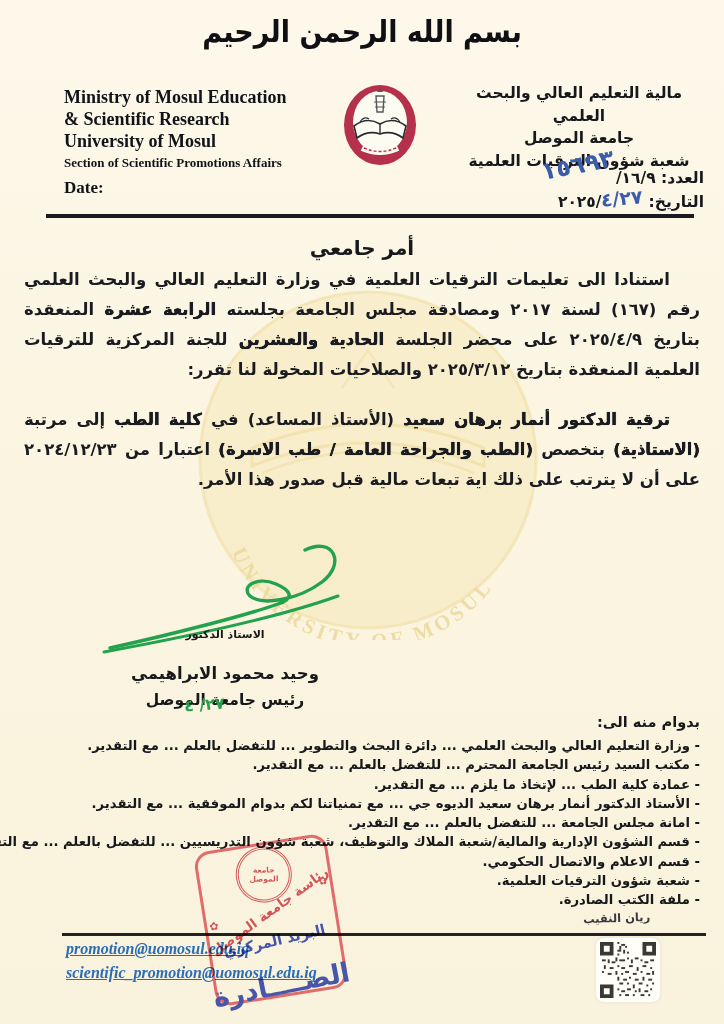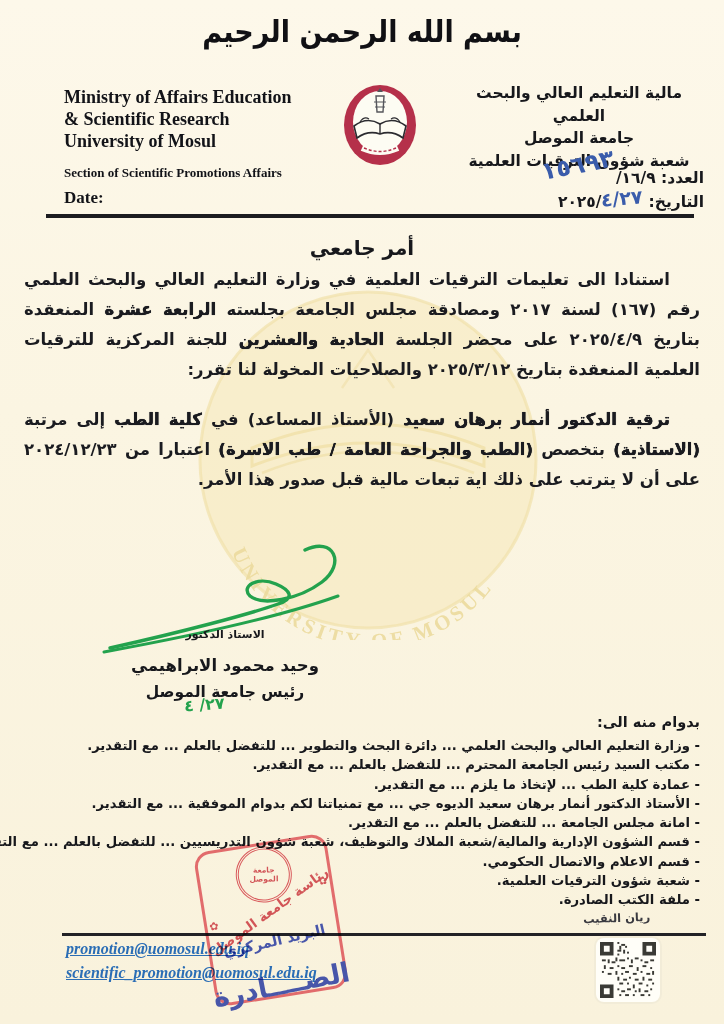--- a/index.html
+++ b/index.html
@@ -10,21 +10,21 @@
     overflow:hidden;
     font-family:"DejaVu Sans",sans-serif;
     color:#17181c;
   }
   .abs{position:absolute;}
   
   .bismillah{left:0;right:0;top:16px;text-align:center;font-size:27px;font-weight:bold;
     color:#101014;transform:scaleY(1.12);letter-spacing:-1px;}
   .hdr-en{left:64px;top:86px;width:300px;font-family:"Liberation Serif",serif;font-weight:bold;color:#121318;}
   .hdr-en .l{font-size:18px;line-height:22px;}
-  .hdr-en .s{font-size:13px;line-height:17px;margin-top:12px;}
+  .hdr-en .s{font-size:13px;line-height:17px;margin-top:2px;}
   .hdr-en .no{font-size:17px;margin-top:8px;}
   .hdr-en .dt{font-size:17px;margin-top:7px;}
   .hdr-ar{right:20px;top:82px;width:250px;text-align:center;font-weight:bold;font-size:15.5px;line-height:22.5px;}
   .numline{right:20px;top:161px;width:300px;text-align:right;font-weight:bold;font-size:15.5px;direction:rtl;}
   .dateline{right:20px;top:189px;width:300px;text-align:right;font-weight:bold;font-size:15.5px;direction:rtl;}
   .ltrrun{direction:ltr;unicode-bidi:isolate;display:inline-block;}
   .hand-blue{color:#3a5cab;font-weight:bold;}
   .hand-num{display:inline-block;font-size:24px;transform:rotate(-11deg) translateY(-10px);letter-spacing:3px;}
   .hand-dm{display:inline-block;font-size:19px;transform:rotate(-5deg) translateY(-2px);letter-spacing:2px;}
   .rule-top{left:46px;top:214px;width:648px;height:4px;background:#1c1c20;}
@@ -33,21 +33,21 @@
   .order-title{left:0;right:0;top:236px;text-align:center;font-size:20px;font-weight:bold;}
   .para{right:24px;width:676px;direction:rtl;text-align:justify;font-size:16.5px;line-height:30px;
     font-weight:bold;color:#1a1b20;}
   .para.p1{top:248px;text-indent:30px;}
   .para.p2{top:388px;text-indent:30px;}
   .para .b{text-shadow:0 0 .7px #1a1b20, 0 0 .5px #1a1b20;}
   
   .sig-svg{left:100px;top:536px;}
   .sig-block{left:110px;top:628px;width:230px;text-align:center;font-weight:bold;direction:rtl;}
   .sig-block .t1{font-size:11px;}
-  .sig-block .t2{font-size:16.5px;margin-top:15px;}
+  .sig-block .t2{font-size:16.5px;margin-top:23px;}
   .sig-block .t3{font-size:15.5px;margin-top:8px;}
   .hand-green{left:184px;top:695px;color:#23a24d;font-weight:bold;font-size:16px;
     transform:rotate(-4deg);letter-spacing:3px;direction:ltr;}
   
   .cc{right:24px;top:714px;width:690px;direction:rtl;text-align:right;}
   .cc .h{font-size:14.5px;font-weight:bold;margin-bottom:6px;}
   .cc .it{font-size:13.2px;font-weight:bold;line-height:19.3px;white-space:nowrap;}
   .clerk{right:74px;top:911px;font-size:11.5px;color:#3a3a40;transform:rotate(-2deg);font-weight:bold;}
   
   .emails{left:66px;top:940px;font-family:"Liberation Serif",serif;font-style:italic;font-weight:bold;
@@ -87,21 +87,21 @@
         <path id="wmarc" d="M 30 208 A 150 150 0 0 0 330 212" fill="none"></path>
       </defs>
     <text font-family="Liberation Serif,serif" font-size="21" font-weight="bold" fill="#ecdb9e" letter-spacing="4" opacity="0.9">
       <textPath href="#wmarc" startOffset="12%">UNIVERSITY OF MOSUL</textPath>
     </text>
   </svg>
 
   <div class="abs bismillah z2">بسم الله الرحمن الرحيم</div>
 
   <div class="abs hdr-en z2">
-    <div class="l">Ministry of Affairs Education</div>
+    <div class="l">Ministry of Mosul Education</div>
     <div class="l">&amp; Scientific Research</div>
     <div class="l">University of Mosul</div>
     <div class="s">Section of Scientific Promotions Affairs</div>
     <div class="dt">Date:</div>
   </div>
 
   <svg class="abs z2" style="left:340px;top:82px;" width="80" height="86" viewBox="0 0 80 86">
     <ellipse cx="40" cy="43" rx="36" ry="40" fill="#b5304a"></ellipse>
     <ellipse cx="40" cy="40" rx="27" ry="31" fill="#fdfcf3"></ellipse>
     <path d="M36 14 h8 l-1 16 h-6 Z" fill="#fdfcf3" stroke="#55565c" stroke-width="1.4"></path>

